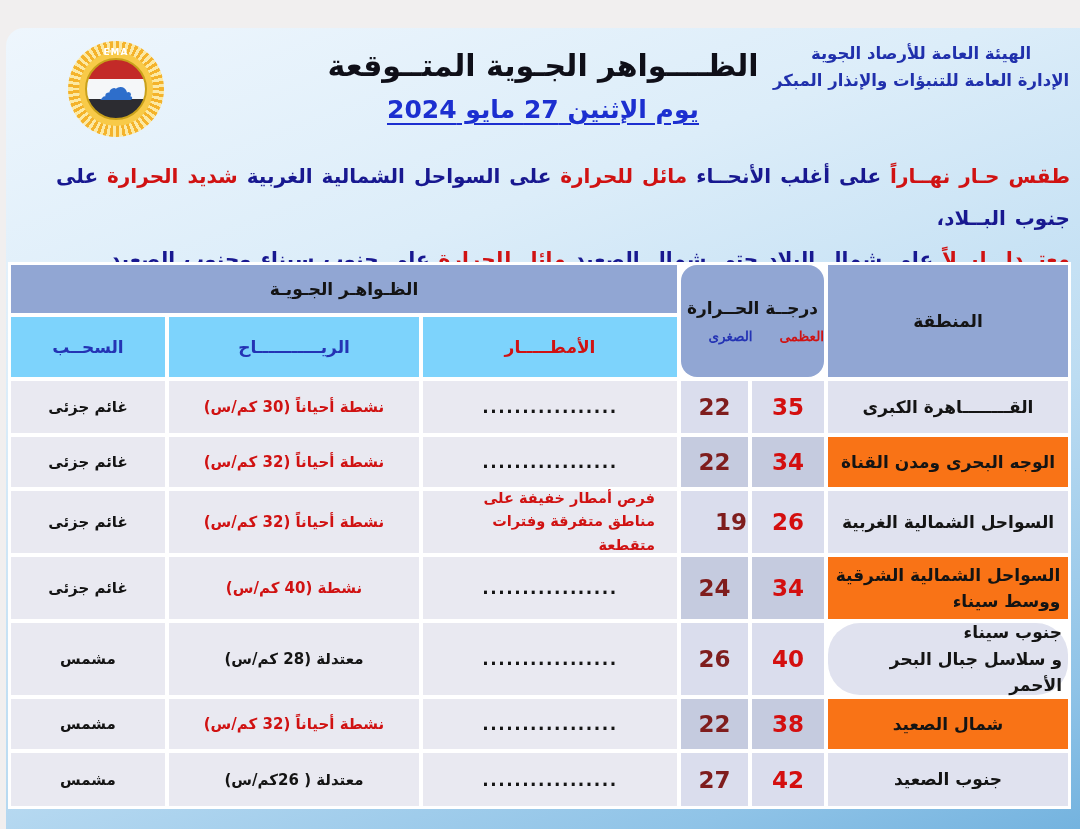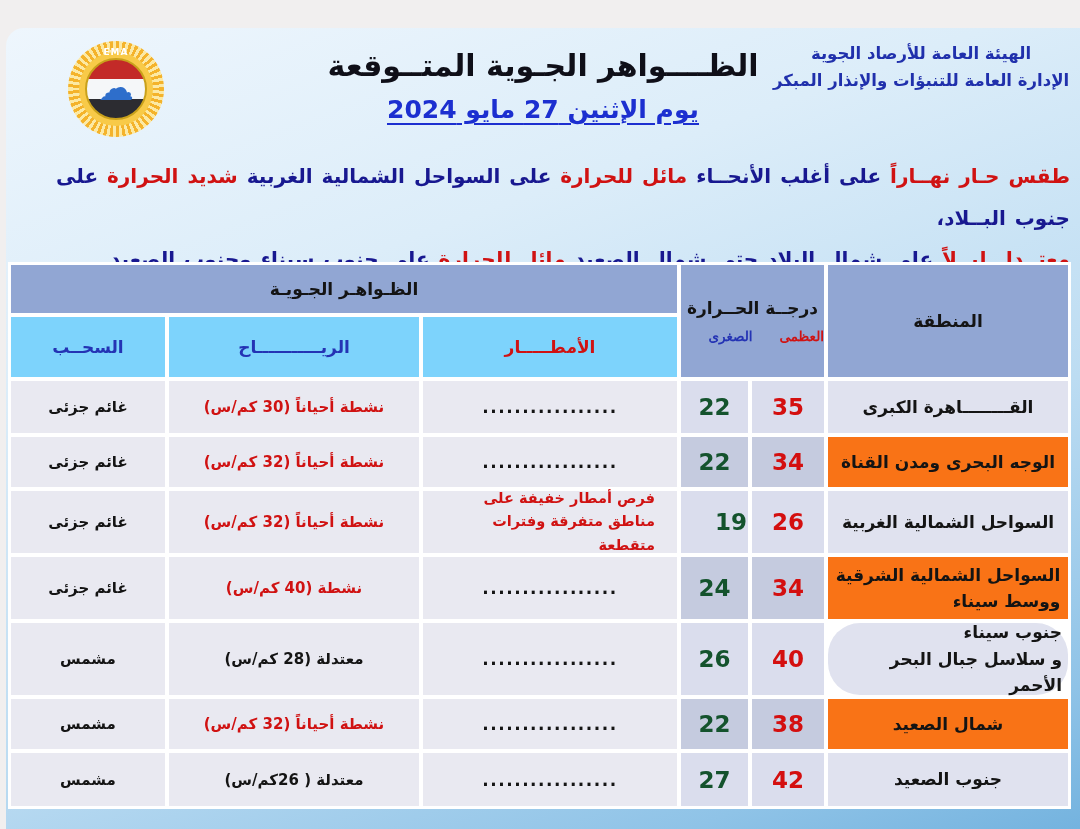--- a/index.html
+++ b/index.html
@@ -54,21 +54,21 @@
   .mm span{width:50%;font-family:Liberation Serif, serif;}
   .lbl-red{color:#d01212;}
   .lbl-blue{color:#2433b4;}
   .plain{background:#e9e9f1;}
   .light{background:#e0e2ef;}
   .dark{background:#f97316;}
   .light2{background:#dadded;}
   .dark2{background:#c5cbdf;}
   .num{font-size:23px;}
   .red-num{color:#d40f0f;}
-  .blue-num{color:#14532d;}
+  .blue-num{color:#7f1d1d;}
   .region{font-size:17px;line-height:1.55;white-space:pre-line;padding:0 6px;}
   .wind-red{color:#d01212;font-size:15px;}
   .wind-black{color:#141414;font-size:15px;}
   .rain-red{color:#d01212;font-size:14.5px;line-height:1.6;padding:0 22px;}
   .dots{font-size:17px;letter-spacing:1.5px;}
   .cloudtxt{font-size:15px;}
 </style>
 </head>
 <body>
 
@@ -92,21 +92,21 @@
     <div class="date-line">يوم الإثنين 27 مايو 2024</div>
   </div>
 
   <div class="summary">
     <div id="sum-line1"><span class="s-red">طقس حـار نهــاراً</span><span class="s-blue"> على أغلب الأنحــاء </span><span class="s-red">مائل للحرارة</span><span class="s-blue"> على السواحل الشمالية الغربية </span><span class="s-red">شديد الحرارة</span><span class="s-blue"> على جنوب البــلاد،</span></div>
     <div id="sum-line2"><span class="s-red">معتــدل ليــلاً</span><span class="s-blue"> على شمال البلاد حتى شمال الصعيد </span><span class="s-red">مائل للحرارة</span><span class="s-blue"> على جنوب سيناء وجنوب الصعيد.</span></div>
   </div>
 
   <div class="tbl" id="tbl">
     <div class="c h" style="grid-column:1;grid-row:1/3;">المنطقة</div>
-    <div class="c h temp-h" style="grid-column:2/span 2;grid-row:1/3;">
+    <div class="c h temp-h" style="grid-column:2/span 2;grid-row:1/3;border-radius:16px;">
       <span>درجــة الحــرارة</span>
       <span class="mm">
         <span class="lbl-red">العظمى</span>
         <span class="lbl-blue">الصغرى</span>
       </span>
     </div>
     <div class="c h" style="grid-column:4/span 3;grid-row:1;">الظـواهـر الجـويـة</div>
     <div class="c sub lbl-red" style="grid-column:4;grid-row:2;">الأمطـــــار</div>
     <div class="c sub lbl-blue" style="grid-column:5;grid-row:2;">الريـــــــــــاح</div>
     <div class="c sub lbl-blue" style="grid-column:6;grid-row:2;">السحــب</div>

